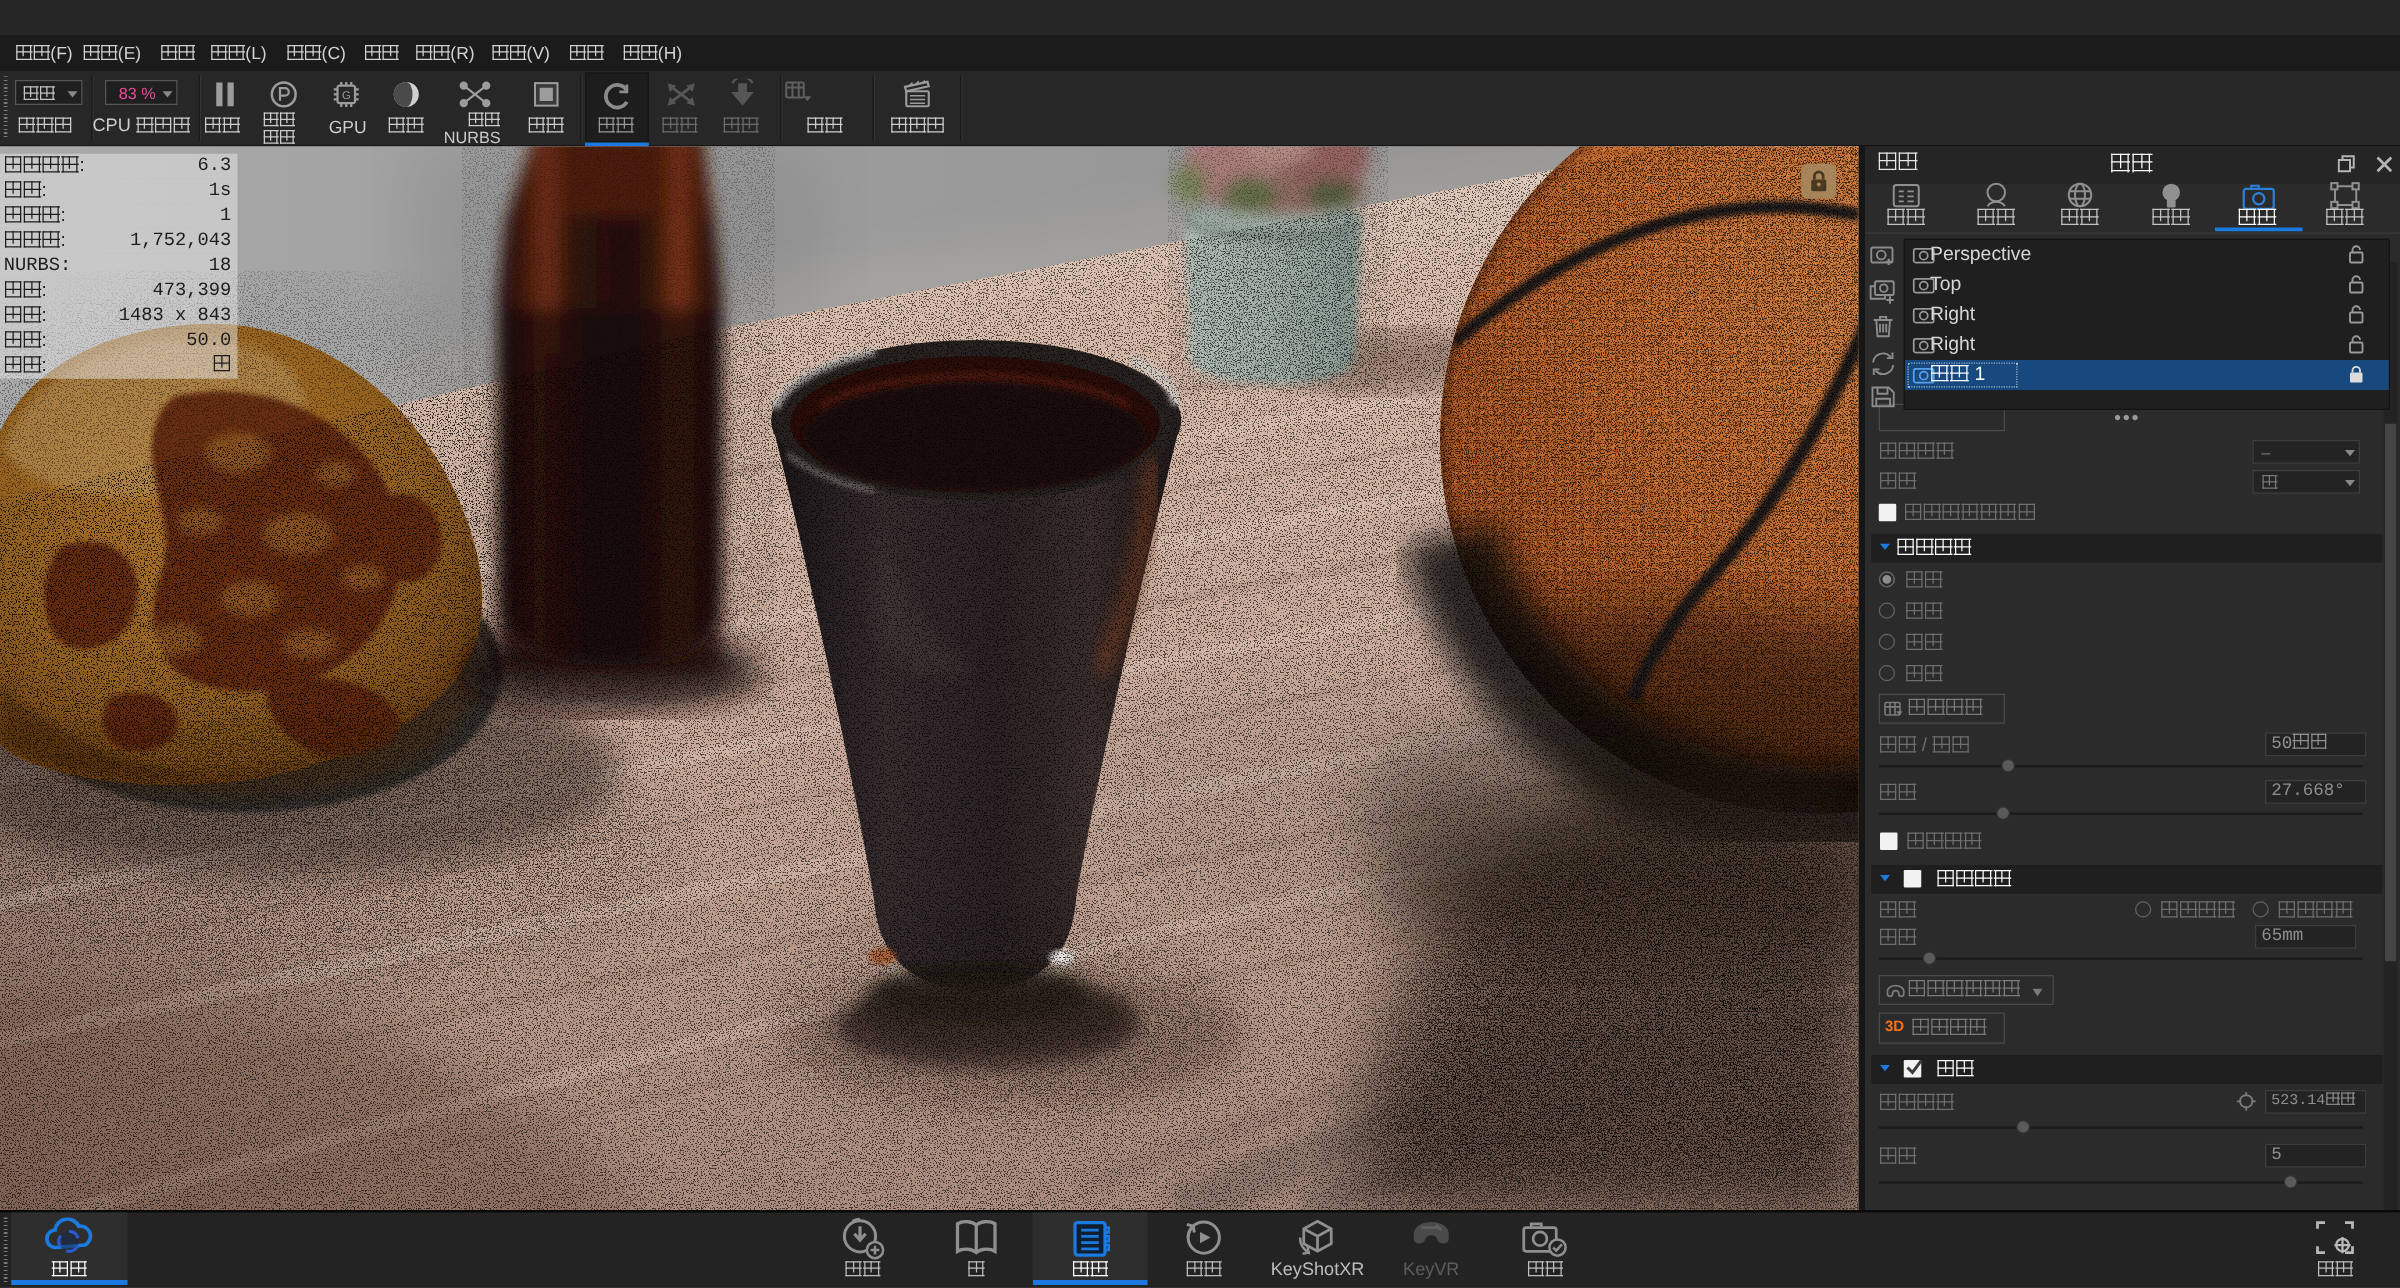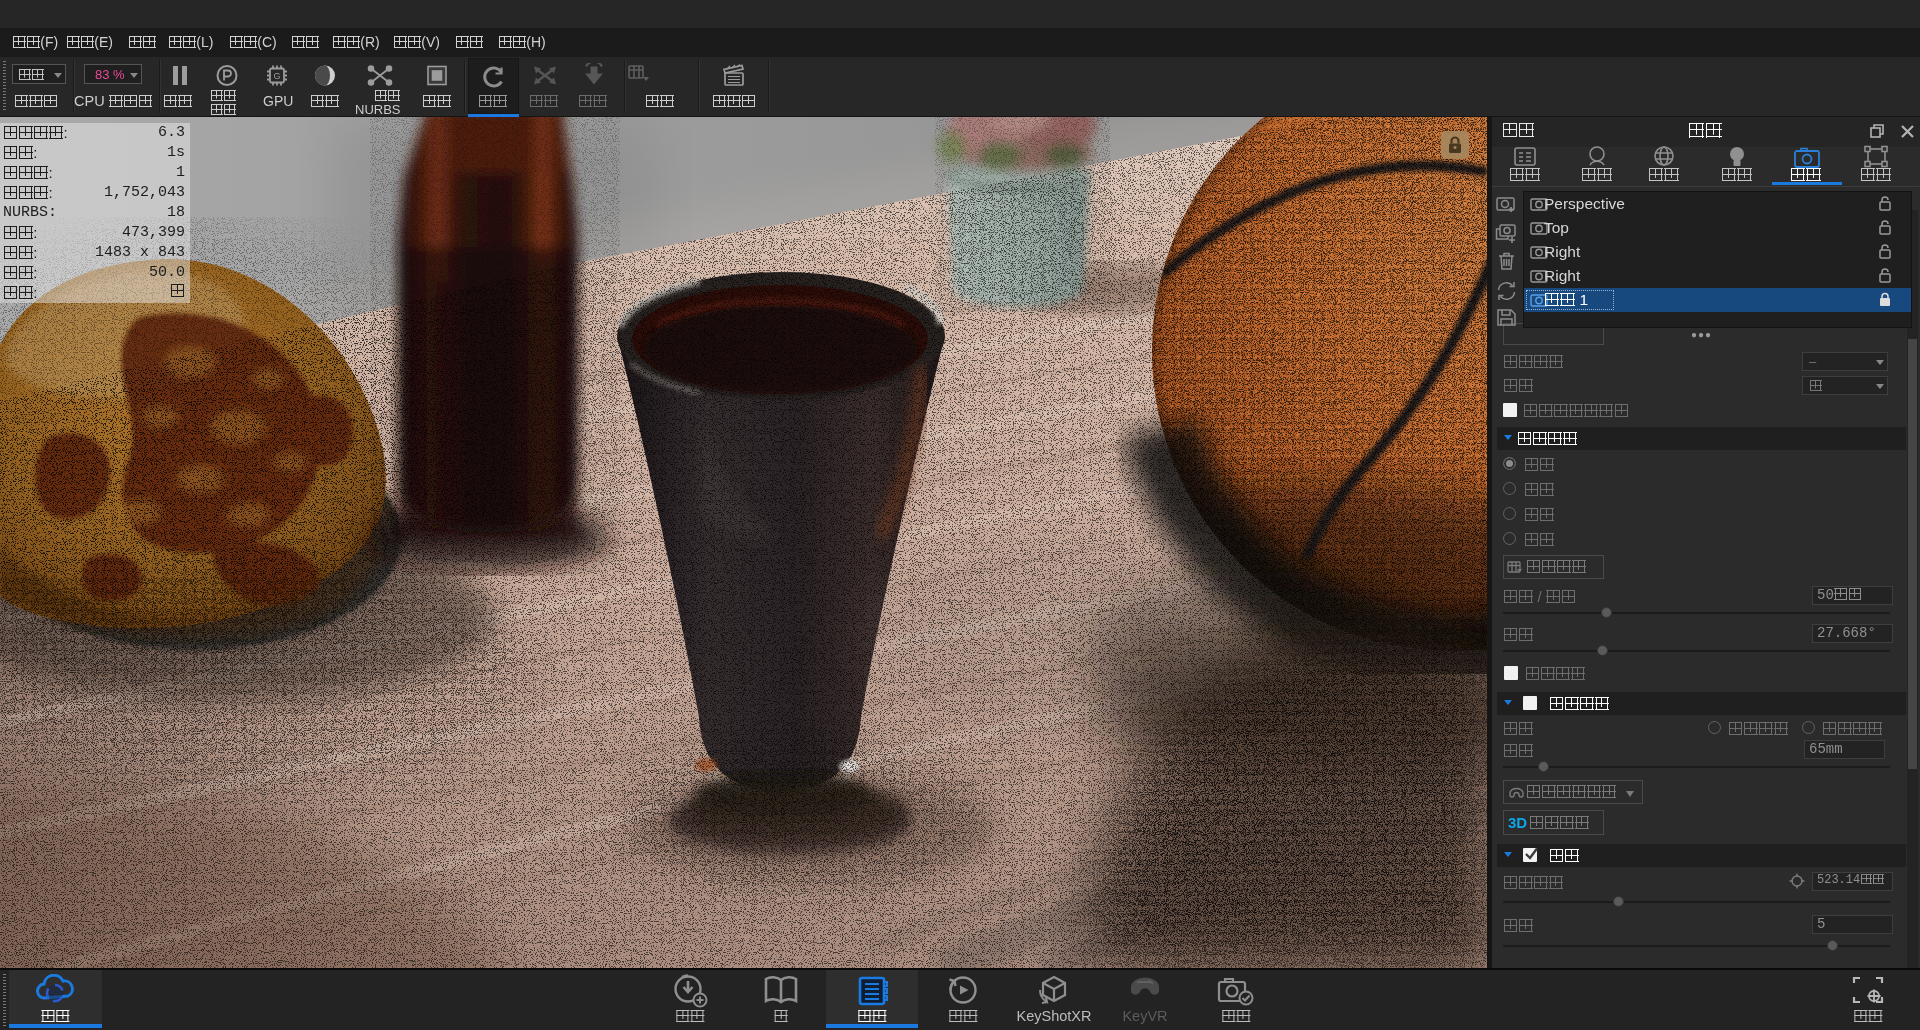--- a/index.html
+++ b/index.html
@@ -570,21 +570,21 @@
  <div class="pbtn zh" style="left:11px;top:663px;width:140px;height:24px">
         <span style="position:absolute;left:22px;top:2px"><i class="c"></i><i class="c"></i><i class="c"></i><i class="c"></i><i class="c"></i><i class="c"></i></span>
   <svg class="ab" style="left:4px;top:5px" width="17" height="14" viewBox="0 0 17 14">
           <g stroke="#7a7a7a" fill="none" stroke-width="1.4">
             <path d="M2 7 a6.5 4.5 0 0 1 13 0 v2 a2 2 0 0 1 -4 0 a2.5 2.5 0 0 0 -5 0 a2 2 0 0 1 -4 0 z"></path>
           </g>
         </svg>
   <span class="ar" style="position:absolute;right:8px;top:10px;width:0;height:0;border:4.5px solid transparent;border-top:6px solid #7a7a7a"></span>
  </div>
  <div class="pbtn zh" style="left:11px;top:693px;width:101px;height:25px">
-        <b style="position:absolute;left:4px;top:3px;font-size:15px;color:#0ea5e9">3D</b>
+        <b style="position:absolute;left:4px;top:3px;font-size:12px;color:#f97316">3D</b>
         <span style="position:absolute;left:25px;top:3px"><i class="c"></i><i class="c"></i><i class="c"></i><i class="c"></i></span>
       </div>
  <div class="sect zh" style="top:727px">
         <span class="chev"></span>
         <span class="wcheck" style="left:26px;top:4px"></span>
         <b style="left:52px"><i class="c"></i><i class="c"></i></b>
   <svg class="ab" style="left:26px;top:2px" width="17" height="17" viewBox="0 0 17 17">
           <path d="M3 8 L7 12 L14 2.5" stroke="#3a3a3a" stroke-width="2.4" fill="none"></path>
         </svg>
  </div>

